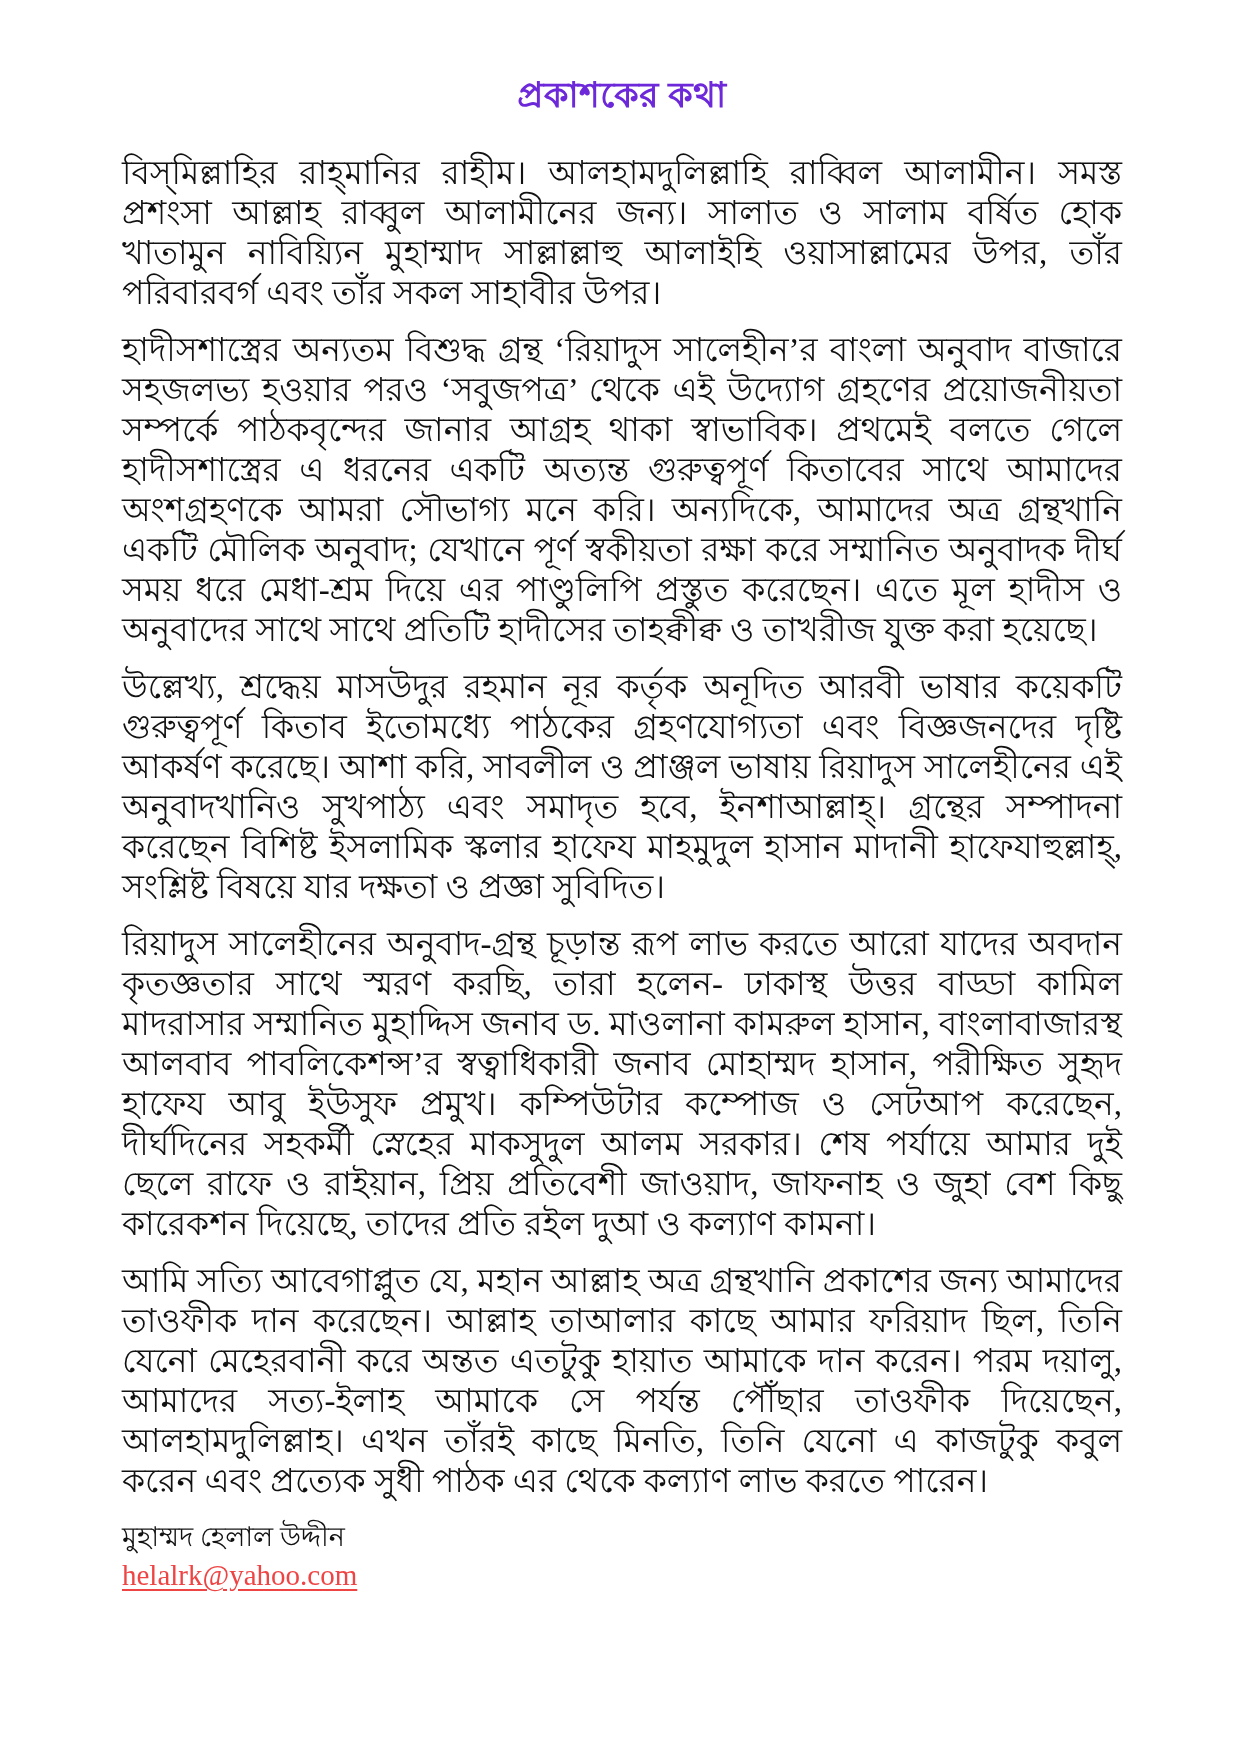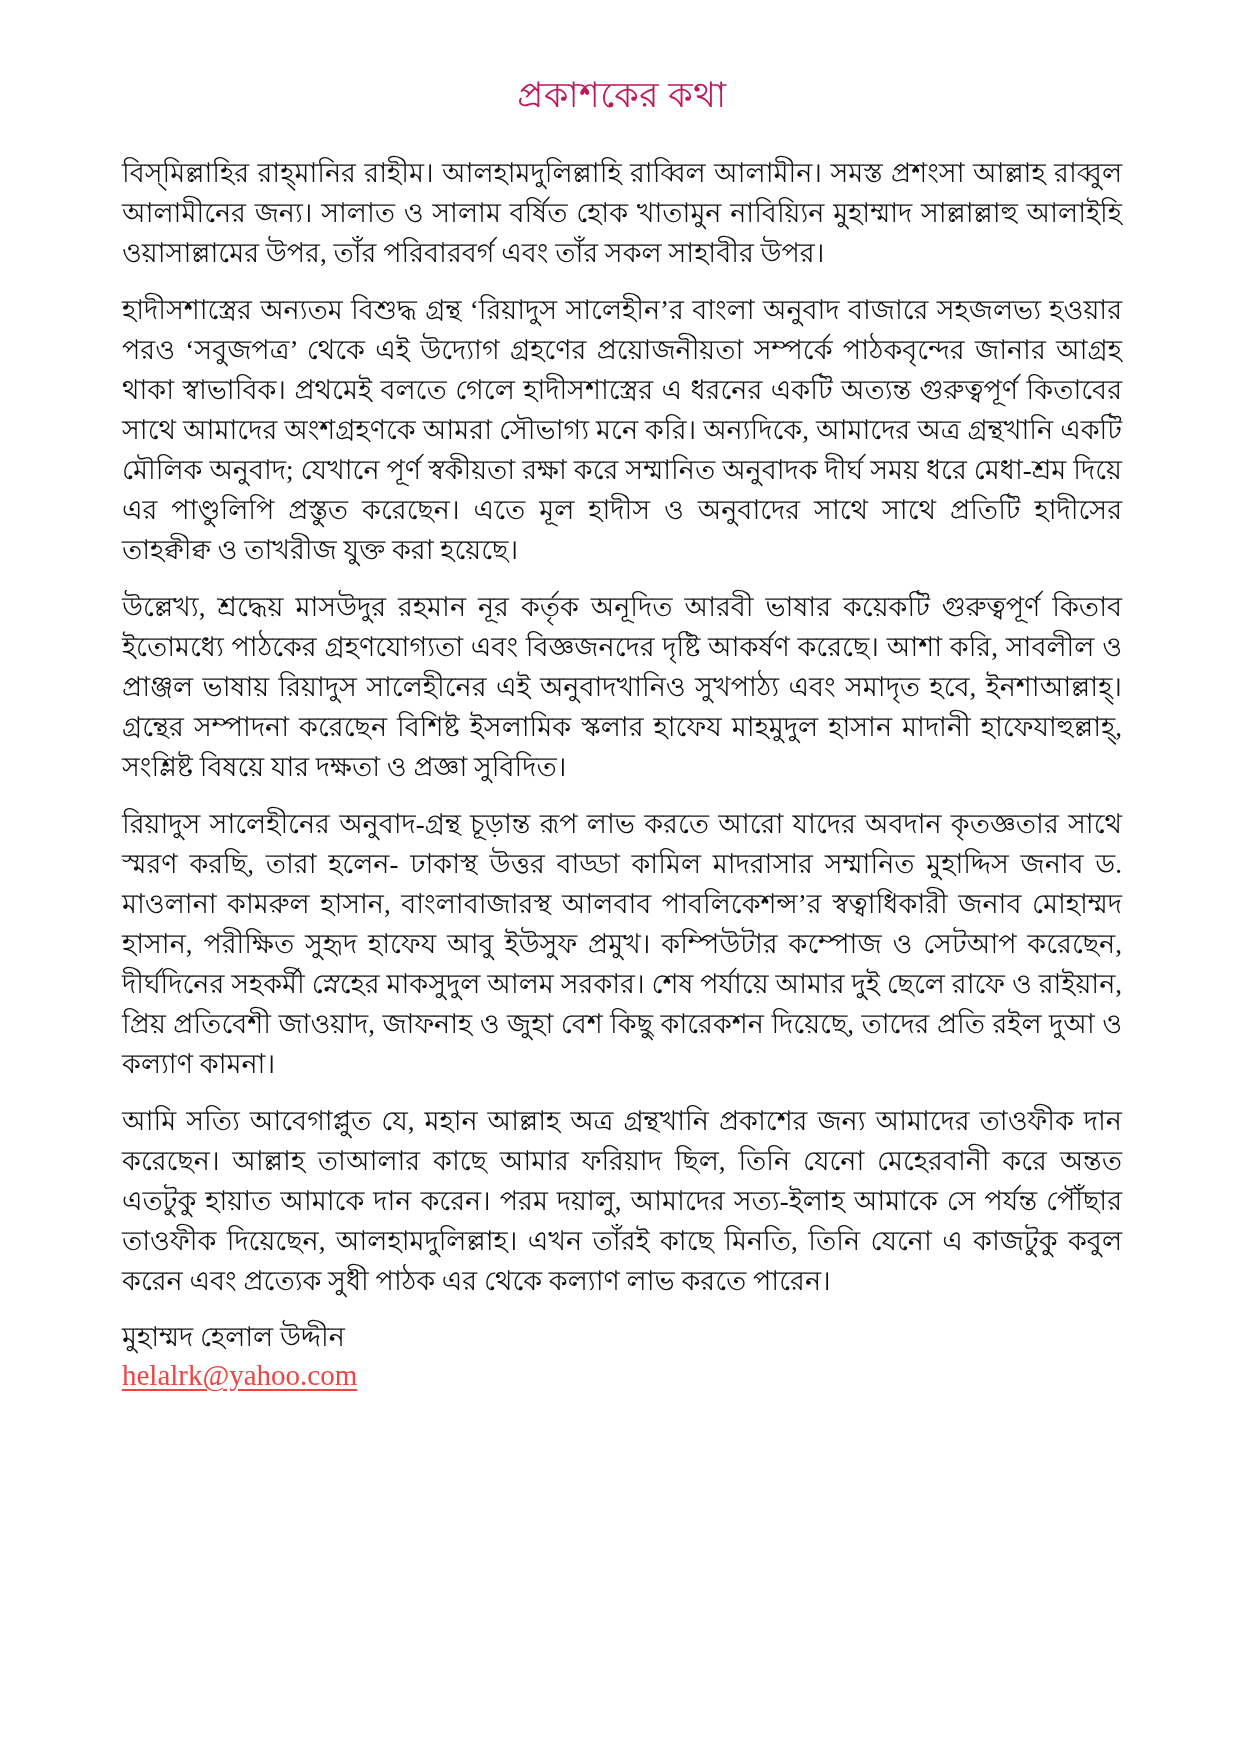--- a/index.html
+++ b/index.html
@@ -14,27 +14,27 @@
     margin: 0 auto;
     background: #ffffff;
     color: #0d0d0d;
     font-family: "Liberation Serif", "DejaVu Serif", serif;
     box-sizing: border-box;
     padding: 68px 118px 0 122px;
   }
   .doc-title {
     text-align: center;
     font-size: 35px;
-    font-weight: normal;
+    font-weight: bold;
     letter-spacing: 0.5px;
     margin: 0 0 26px 0;
-    color: #be185d;
+    color: #6d28d9;
   }
   .doc-body p.para {
-    font-size: 27px;
+    font-size: 33px;
     line-height: 40px;
     text-align: justify;
     text-justify: inter-word;
     margin: 0 0 17px 0;
     color: #111111;
   }
   .signature {
     margin-top: 6px;
     font-size: 27px;
     line-height: 38px;

